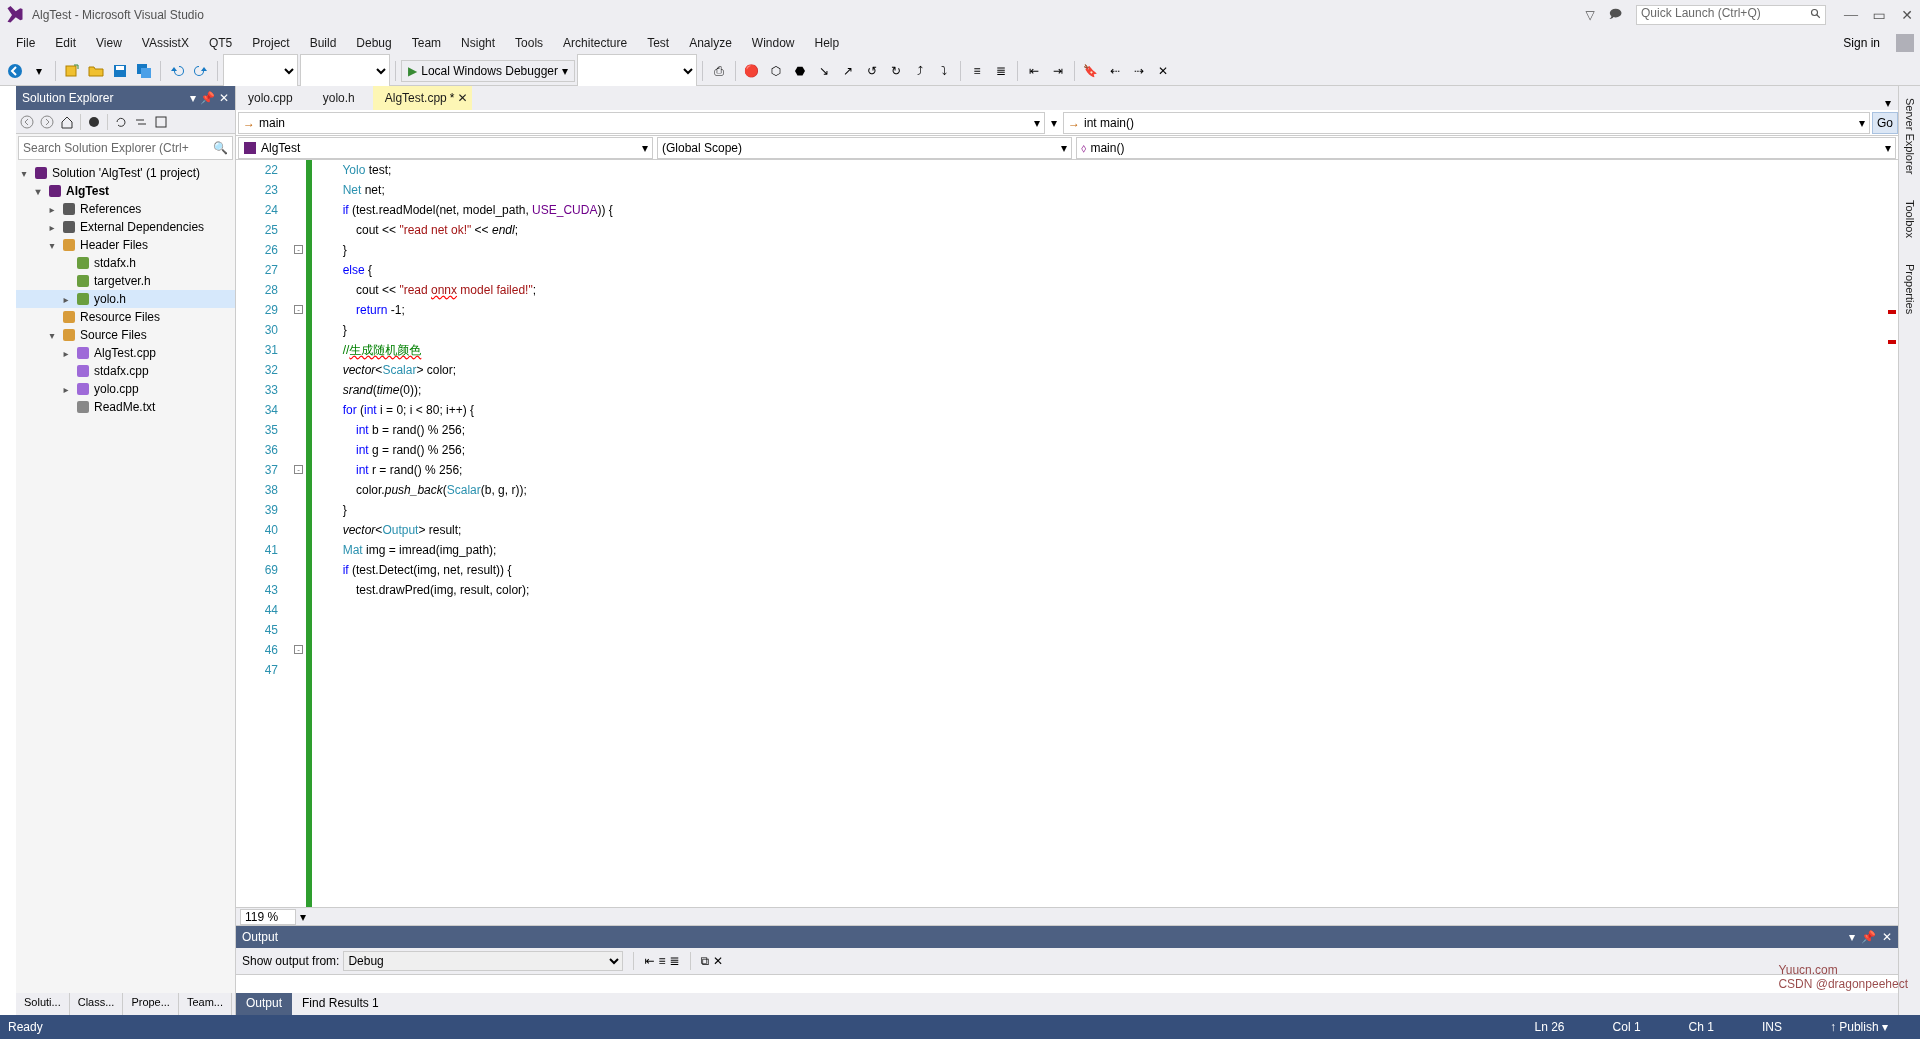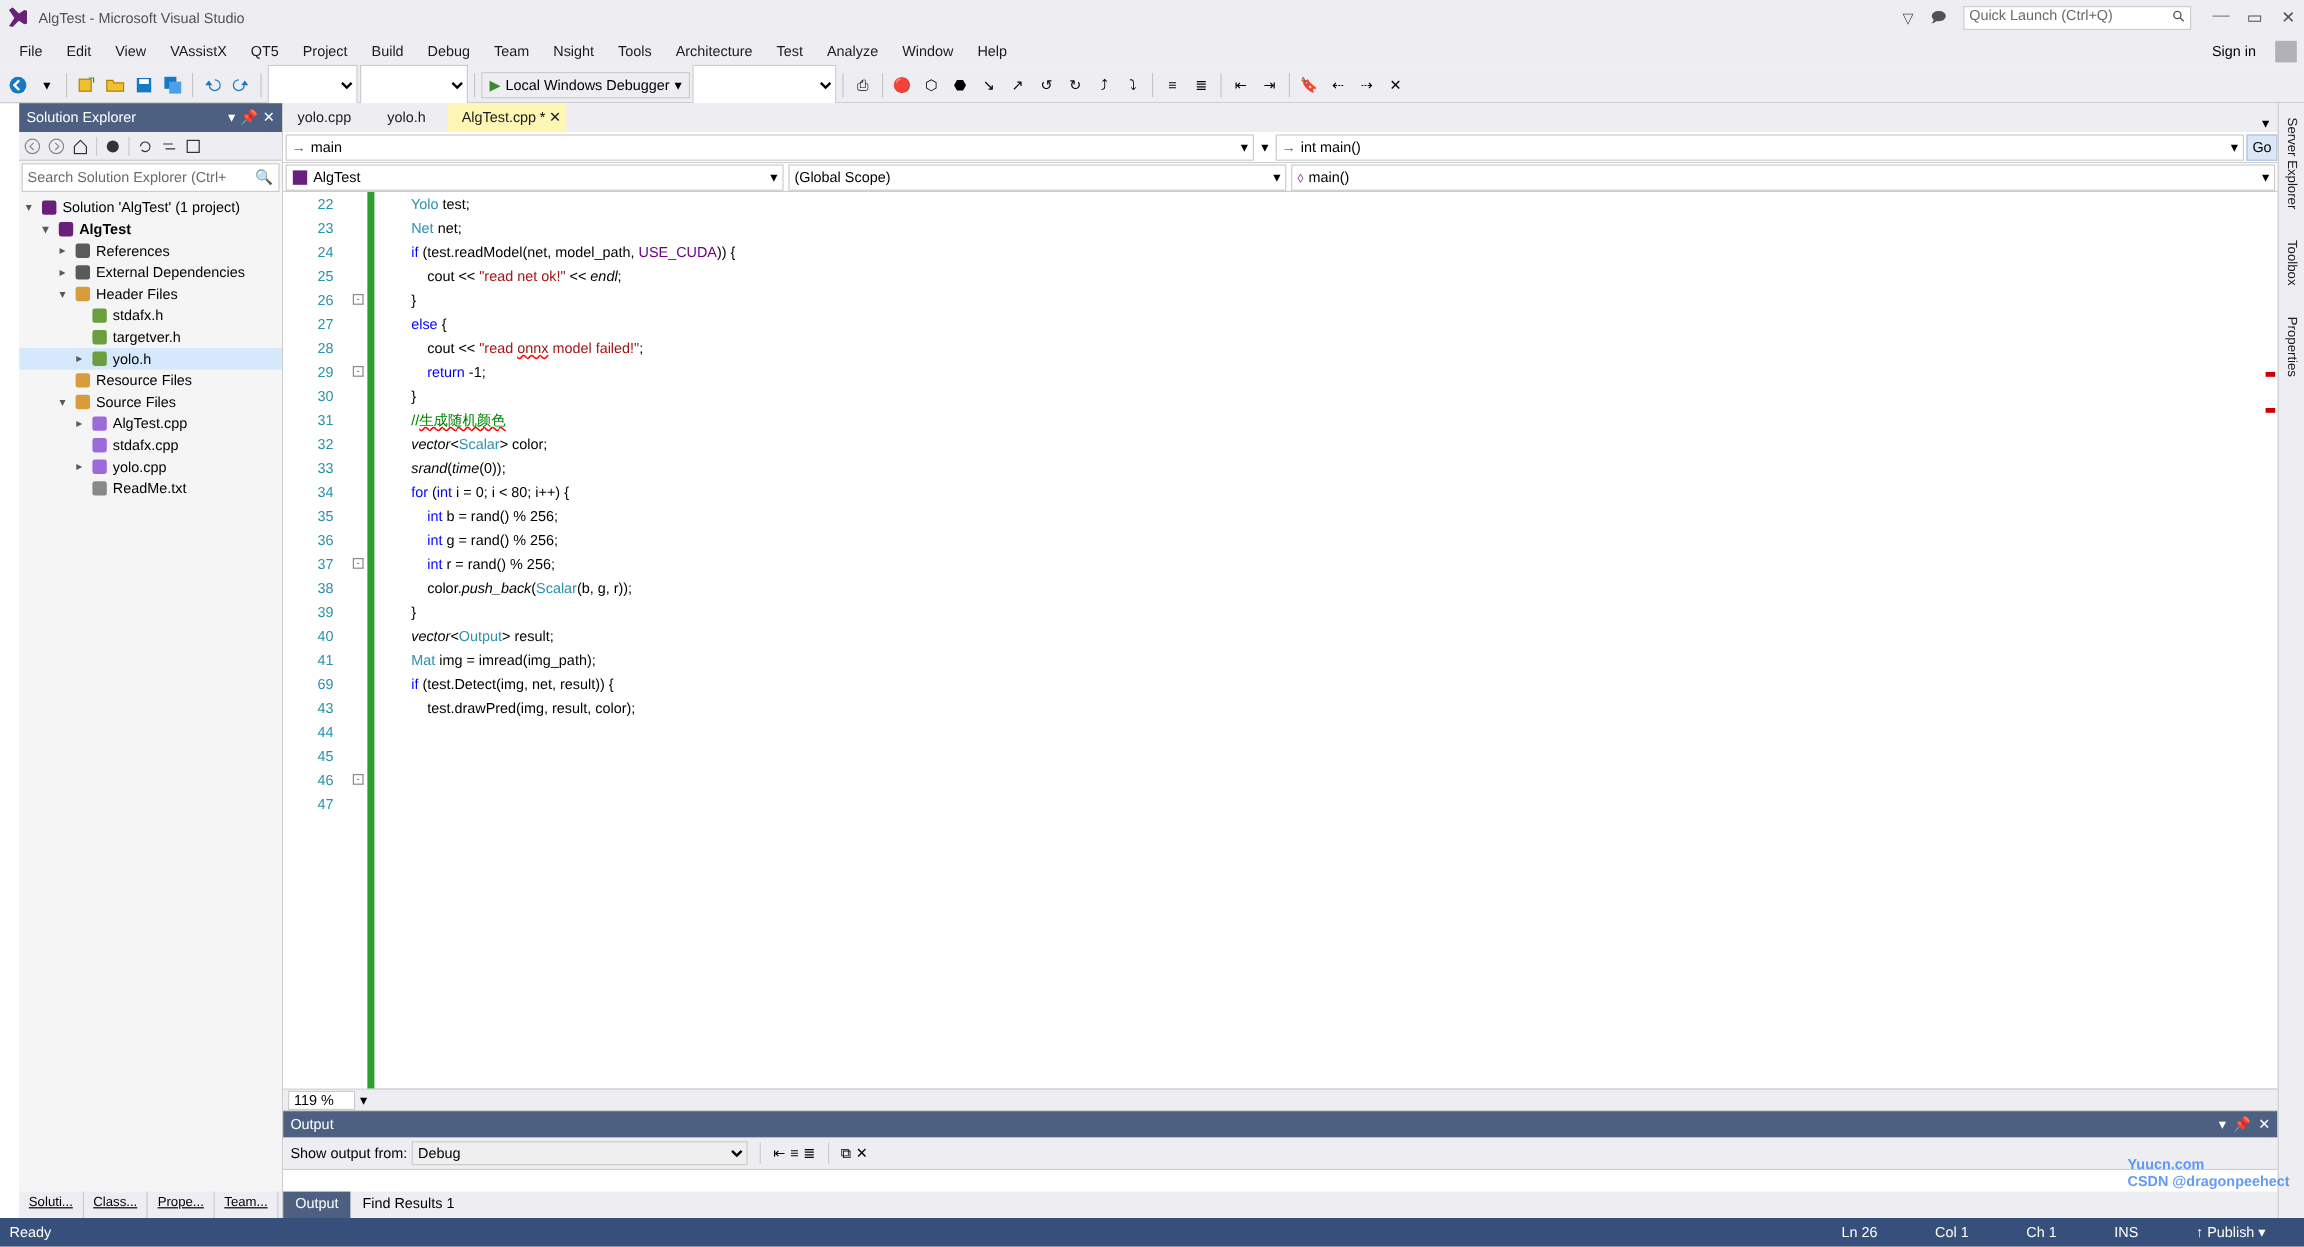--- a/index.html
+++ b/index.html
@@ -61,30 +61,30 @@
 .code { flex: 1; font-family: Consolas, monospace; font-size: 14px; line-height: 20px; white-space: pre; padding-left: 4px; overflow: hidden; }
 .kw { color: #0000ff; } .type { color: #2b91af; } .str { color: #a31515; } .com { color: #008000; } .ital { font-style: italic; color: #000; } .def { color: #6f008a; }
 .zoom-bar { height: 18px; border-top: 1px solid #ccc; background: #eeeef2; display: flex; align-items: center; padding: 0 4px; }
 .zoom-bar .zoom { width: 56px; border: 1px solid #ccc; background: #fff; height: 16px; padding: 0 4px; }
 .output-area { height: 90px; border-top: 1px solid #ccc; display: flex; flex-direction: column; }
 .out-head { height: 22px; background: #4d6082; color: #fff; display: flex; align-items: center; padding: 0 6px; justify-content: space-between; }
 .out-tools { height: 26px; background: #eeeef2; display: flex; align-items: center; padding: 0 6px; gap: 4px; }
 .out-tools select { height: 20px; width: 280px; border: 1px solid #ccc; }
 .out-body { flex: 1; background: #fff; border-top: 1px solid #ccc; font-family: Consolas, monospace; font-size: 12px; padding: 2px 6px; color: #555; }
 .bottom-tabs { height: 22px; background: #eeeef2; display: flex; }
-.bottom-tabs.left .bt { padding: 3px 8px; border-right: 1px solid #ccc; font-size: 11px; text-decoration: underline; }
+.bottom-tabs.left .bt { padding: 3px 8px; border-right: 1px solid #ccc; font-size: 11px; }
 .bottom-tabs.right { background: #eeeef2; }
 .bottom-tabs.right .bt { padding: 3px 10px; }
 .bottom-tabs.right .bt.active { background: #4d6082; color: #fff; }
 .statusbar { height: 24px; background: #364f7b; color: #fff; display: flex; align-items: center; padding: 0 8px; }
 .statusbar .cell { padding: 0 24px; }
 .statusbar .filler { flex: 1; }
 .right-rail { width: 22px; background: #eeeef2; border-left: 1px solid #ccc; display: flex; flex-direction: column; align-items: center; padding-top: 4px; gap: 10px; }
 .right-rail .vtab { writing-mode: vertical-rl; padding: 8px 2px; font-size: 11px; color: #1b1b1b; }
-.watermark { position: absolute; right: 12px; bottom: 48px; color: #3b82f6; font-size: 13px; font-weight: bold; opacity: 0.8; pointer-events: none; }
+.watermark { position: absolute; right: 12px; bottom: 48px; color: #7f1d1d; font-size: 13px; font-weight: normal; opacity: 0.8; pointer-events: none; }
 .minimap-marks { position: absolute; right: 2px; top: 150px; width: 8px; }
 .minimap-marks div { height: 4px; background: #c00; margin-bottom: 26px; }
 svg { display: block; }
 </style>
 </head>
 <body>
 
 <div class="titlebar">
   <svg class="vs-logo" viewBox="0 0 24 24">
       <path fill="#68217a" d="M2 3l6 9-6 9 4 1 7-7 6 4 3-1V4l-3-1-6 4-7-7z"></path>

